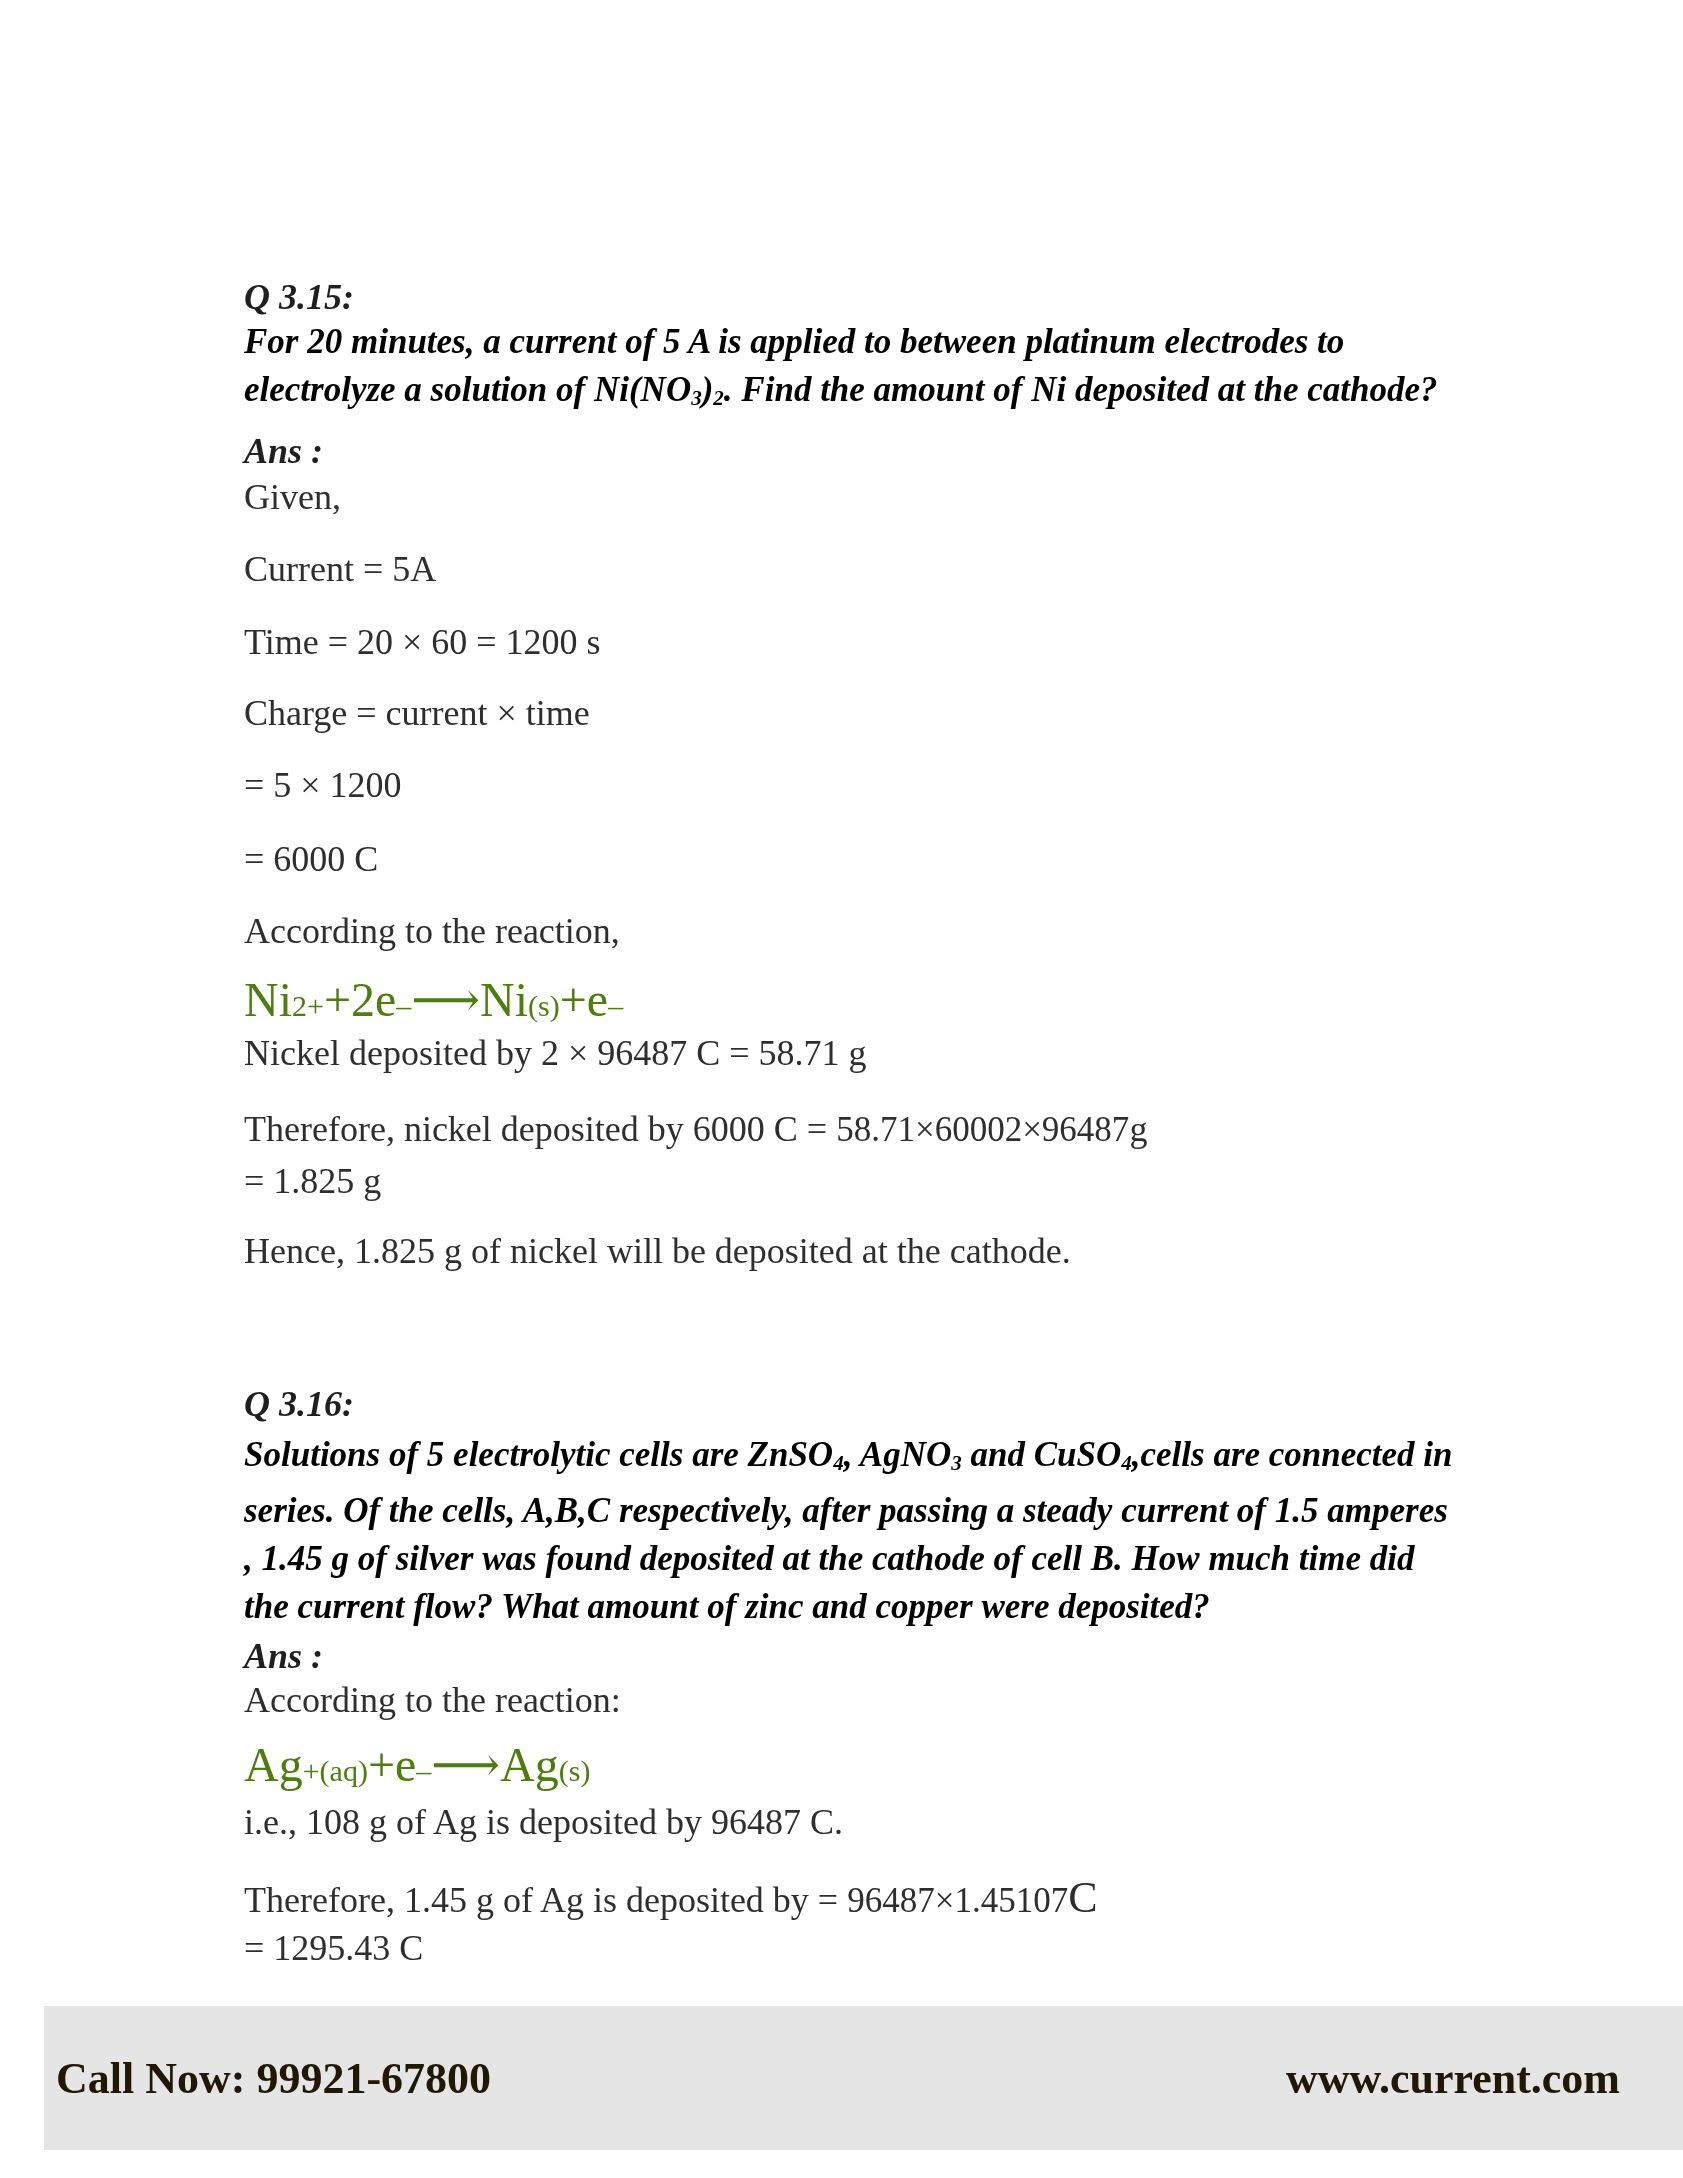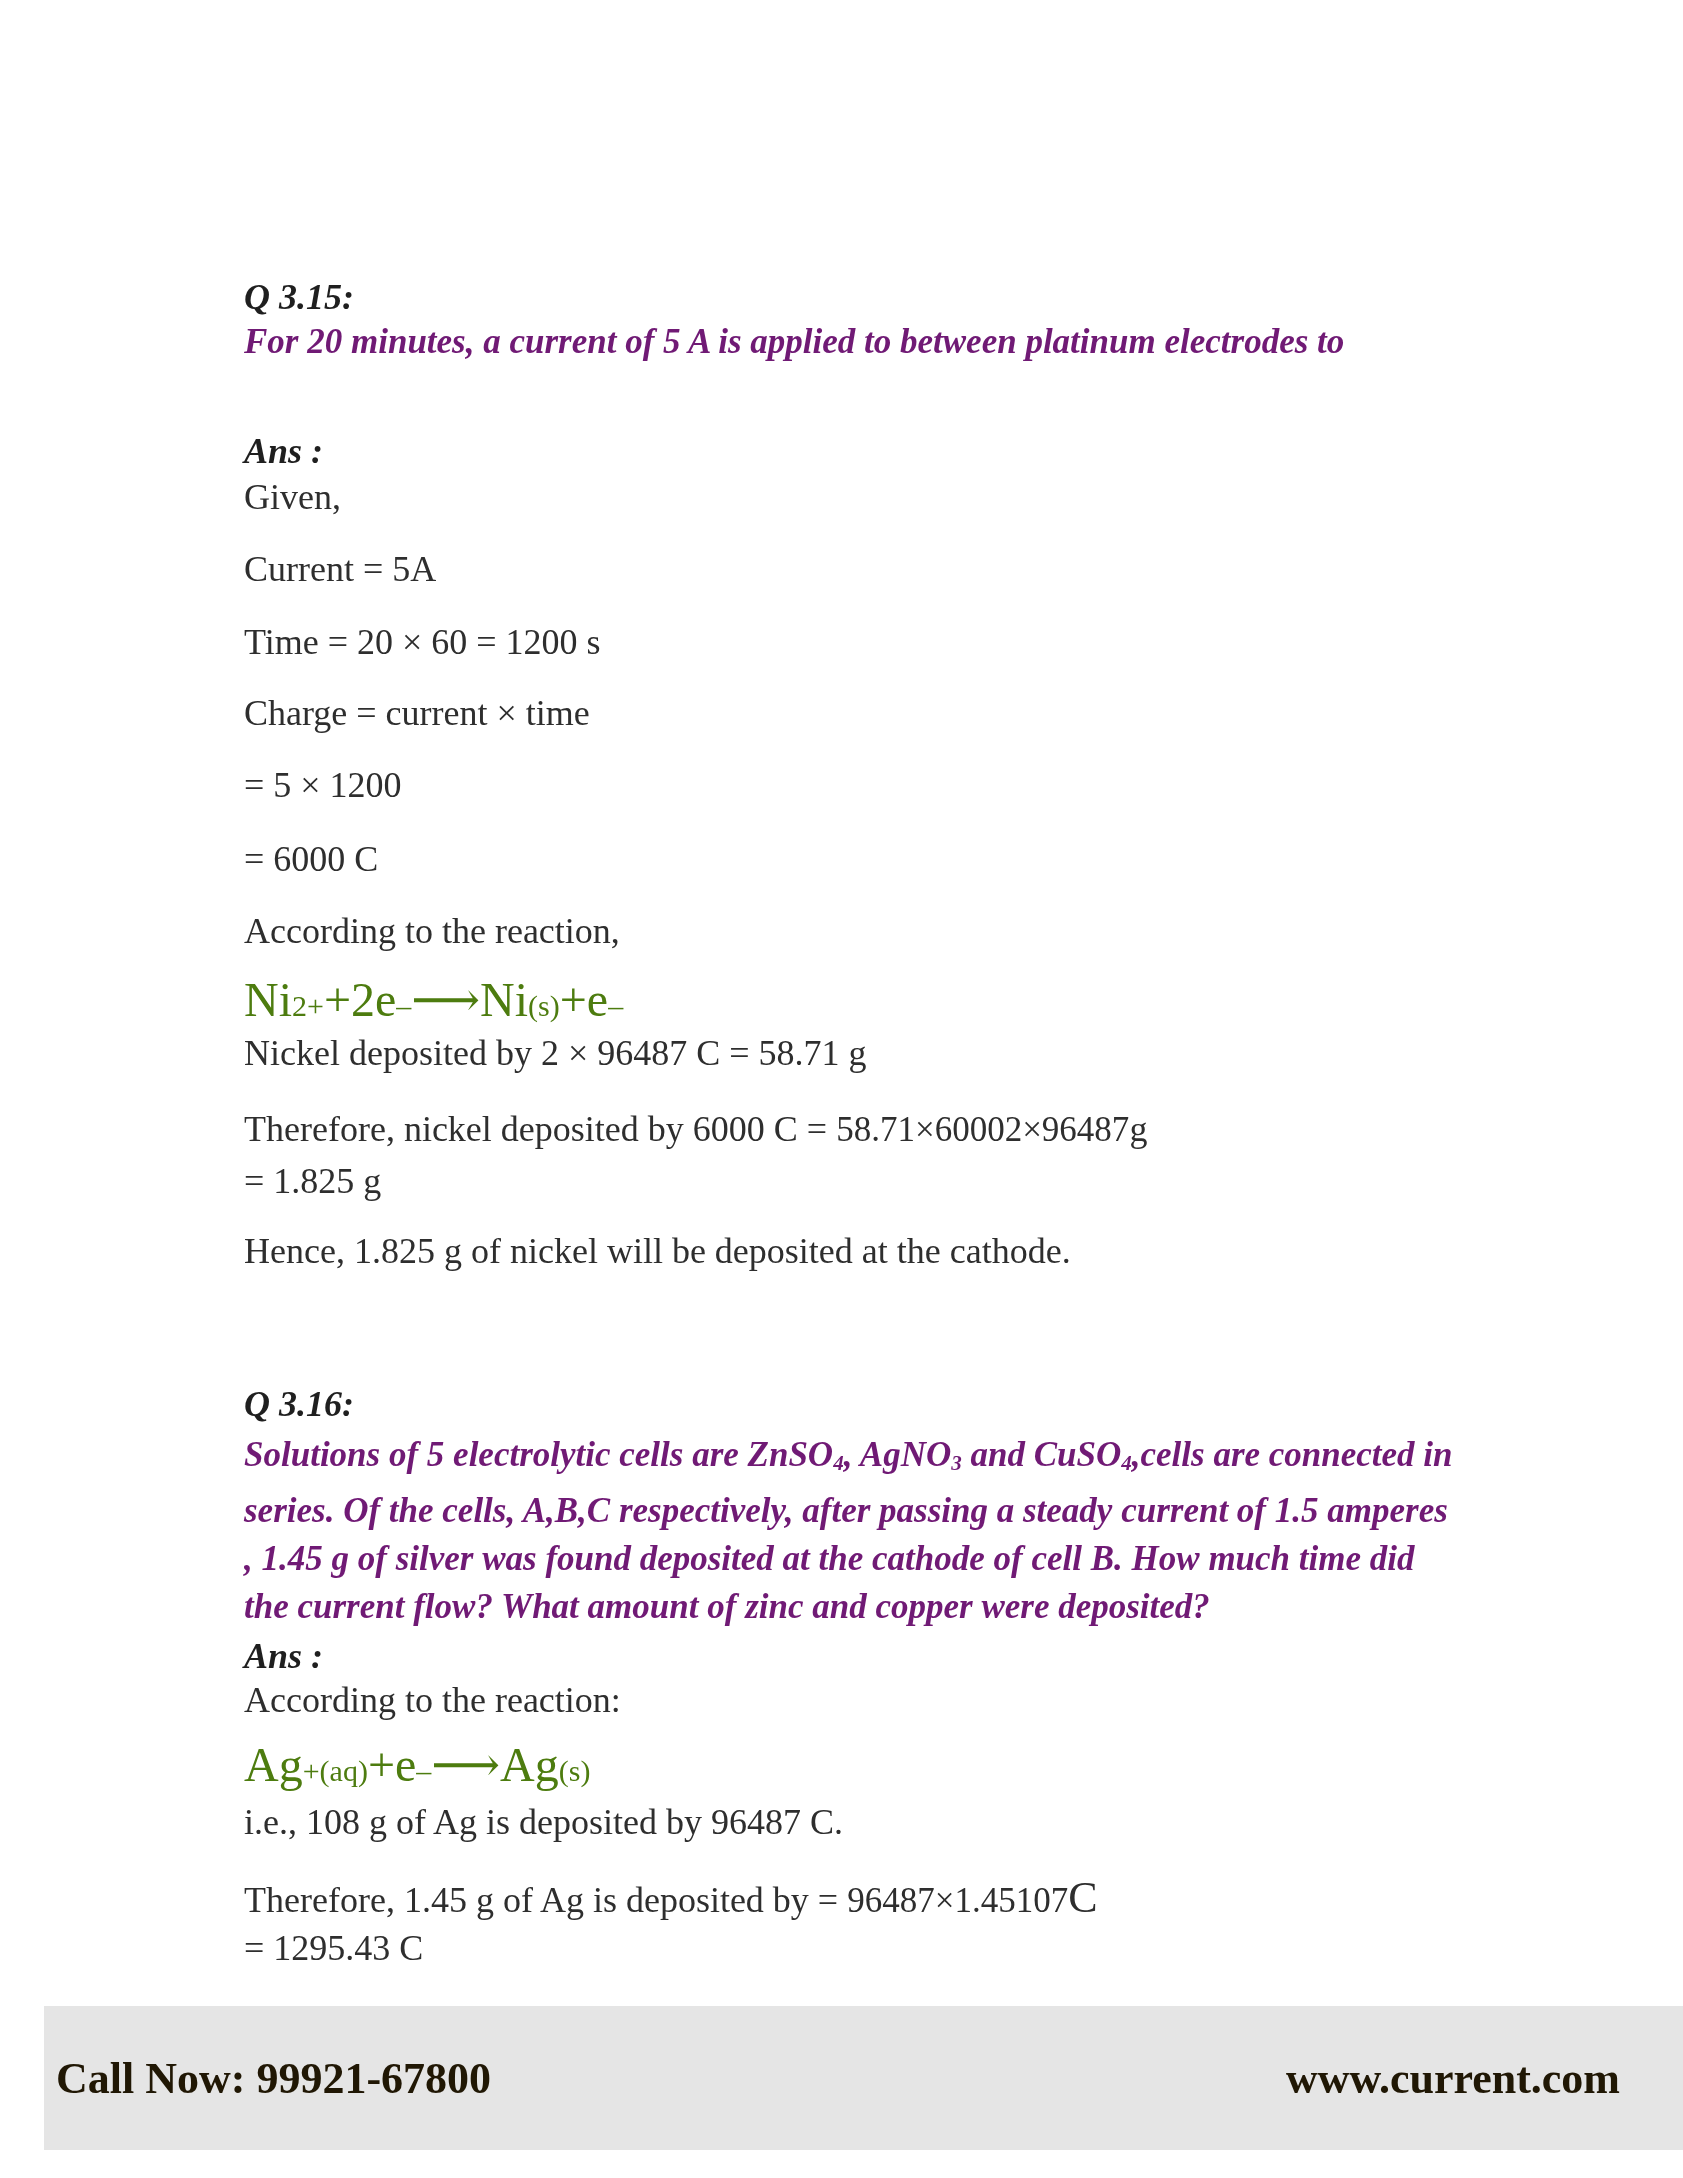--- a/index.html
+++ b/index.html
@@ -22,21 +22,21 @@
   .qhead {
     font-size: 36px;
     font-weight: 700;
     font-style: italic;
     color: #1f1f1f;
   }
   .qblock {
     font-size: 35px;
     font-weight: 700;
     font-style: italic;
-    color: #701a75;
+    color: #000000;
     line-height: 48px;
   }
   .qsub { font-size: 21px; vertical-align: -4px; }
   .eq { font-size: 48px; color: #4d7c0f; }
   .eq-small { font-size: 30px; }
   .frac-small { font-size: 35px; }
   .tail-large { font-size: 44px; }
   .footer {
     position: absolute;
     left: 0;
@@ -54,20 +54,21 @@
 </style>
 </head>
 <body>
 
 <div class="page" style="color: rgb(46, 46, 46); margin-left: 44px;">
 
   <div class="line qhead" style="top:279px">Q 3.15:</div>
 
   <div class="line qblock" style="top:318px">
     <div>For 20 minutes, a current of 5 A is applied to between platinum electrodes to</div>
+    <div><span>electrolyze a solution of Ni(NO</span><span class="qsub">3</span><span>)</span><span class="qsub">2</span><span>. Find the amount of Ni deposited at the cathode?</span></div>
   </div>
 
   <div class="line qhead" style="top:433px">Ans :</div>
 
   <div class="line body36" style="top:479px">Given,</div>
   <div class="line body36" style="top:551px">Current = 5A</div>
   <div class="line body36" style="top:624px">Time = 20 × 60 = 1200 s</div>
   <div class="line body36" style="top:695px">Charge = current × time</div>
   <div class="line body36" style="top:767px">= 5 × 1200</div>
   <div class="line body36" style="top:841px">= 6000 C</div>

